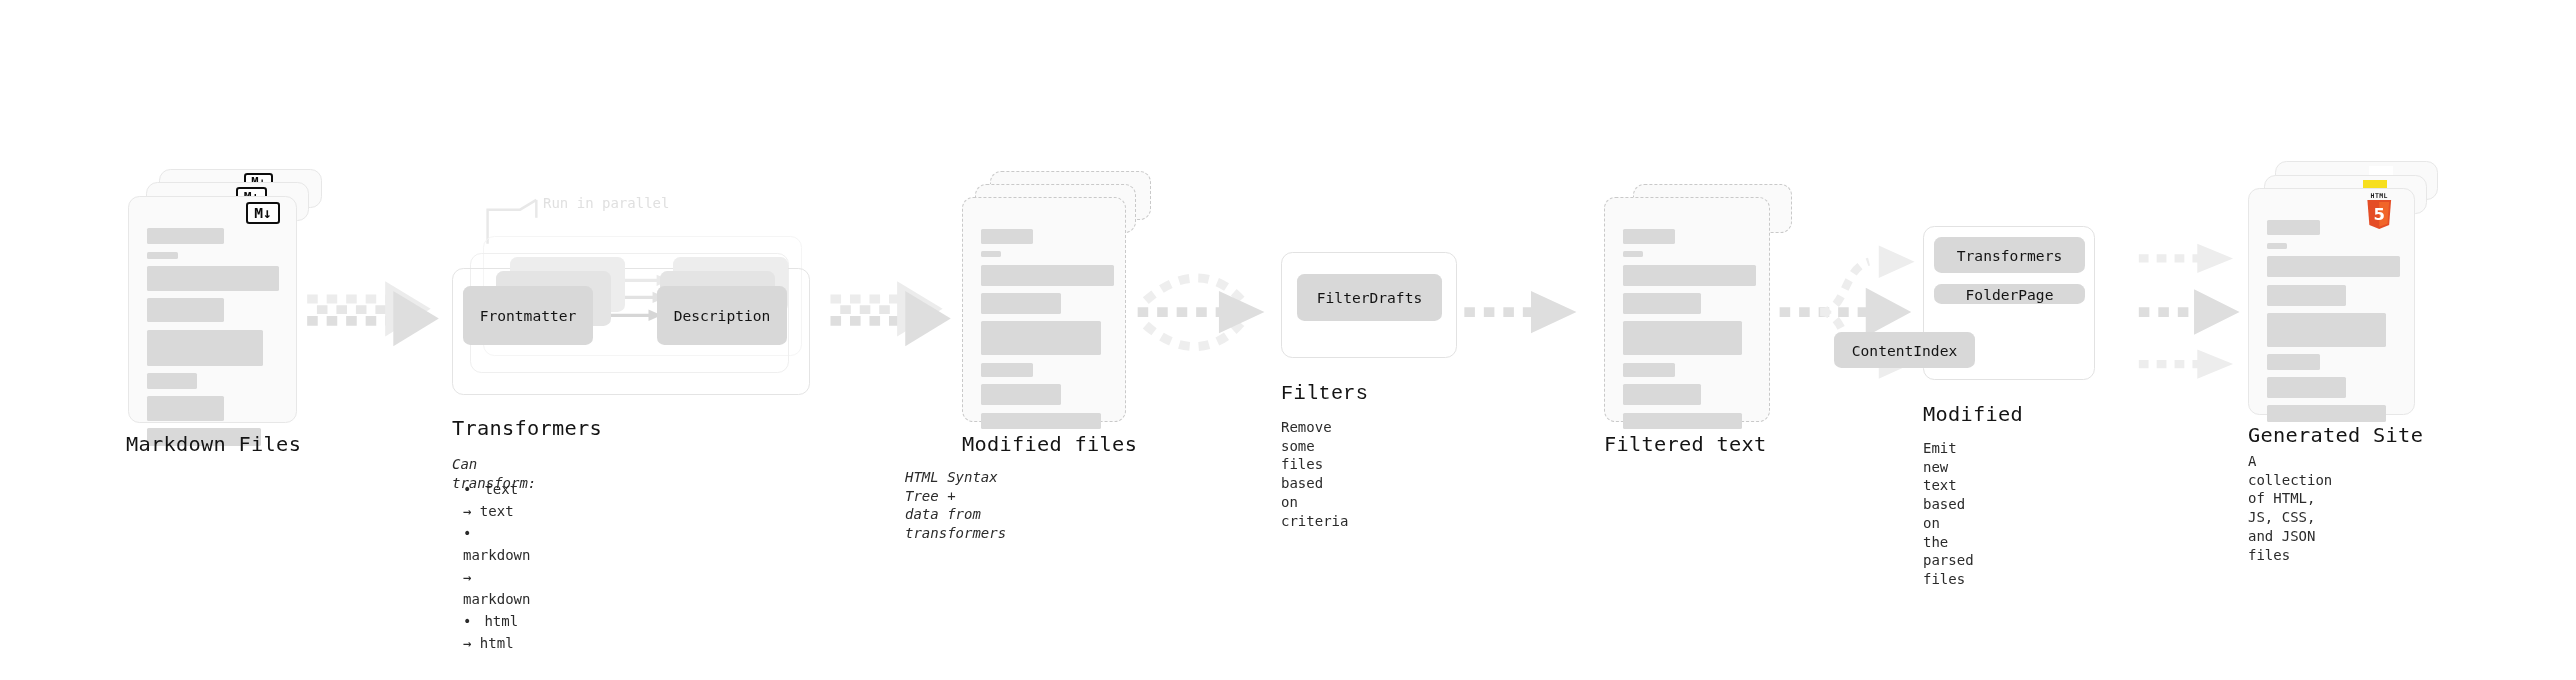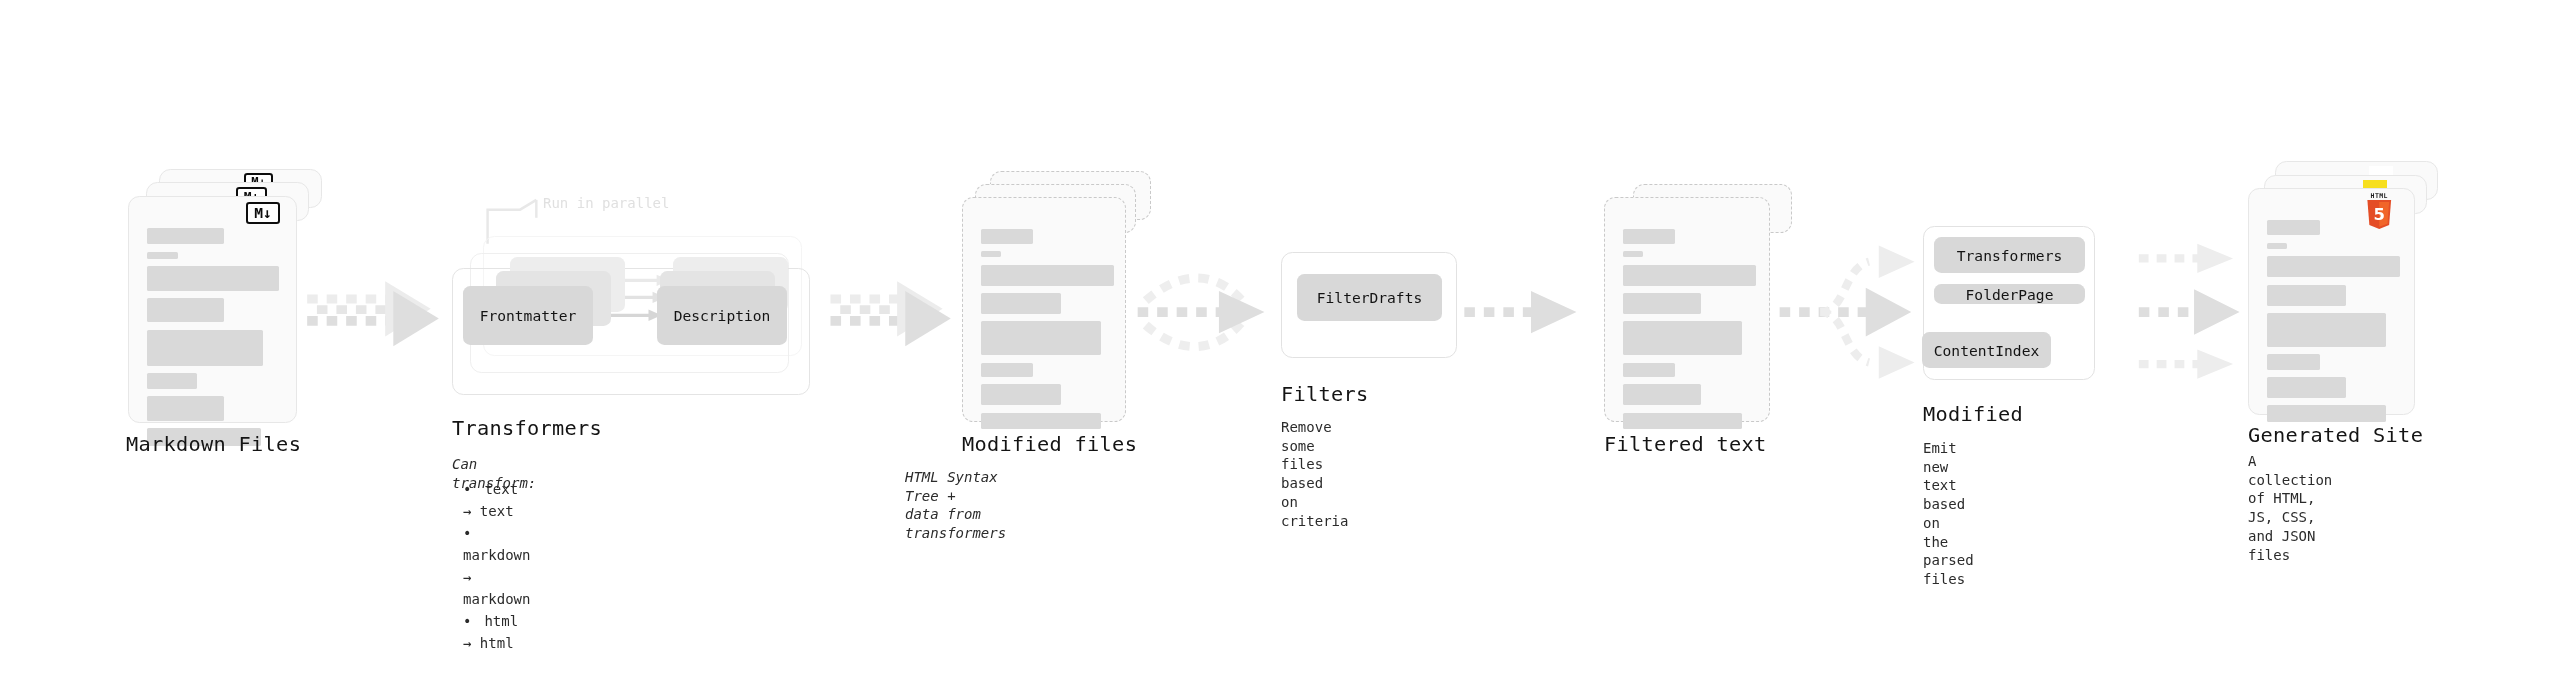--- a/index.html
+++ b/index.html
@@ -291,21 +291,21 @@
     <div class="subtitle" style="left:905px; top:468px;font-style:italic;">HTML Syntax Tree +
 data from transformers</div>
   </div>
 
   <div class="node">
     <div class="group-box solid" style="left:1281px; top:252px; width:176px; height:106px;"></div>
     <div class="chip" style="left:1297px; top:274px; width:145px; height:47px;">
       <span>FilterDrafts</span>
     </div>
 
-    <div class="title" style="left:1281px; top:382px;">Filters</div>
+    <div class="title" style="left:1281px; top:382px;font-family:Liberation Mono, monospace;">Filters</div>
     <div class="subtitle" style="left:1281px; top:418px;">Remove some files based
 on criteria</div>
   </div>
 
   <div class="node">
     <div class="sheet dashed" style="left:1633px; top:184px; width:159px; height:49px;"></div>
     <div class="sheet dashed" style="left:1604px; top:197px; width:166px; height:225px;">
       <div class="sheet-body">
         <div class="bar" style="width:52px;height:14.6px;"></div>
         <div class="bar" style="width:19.5px;height:6.5px;"></div>
@@ -323,21 +323,21 @@
 
   <div class="node">
     <div class="group-box solid" style="left:1923px; top:226px; width:172px; height:154px;"></div>
 
     <div class="chip" style="left:1934px; top:237px; width:151px; height:36px;">
       <span>Transformers</span>
     </div>
     <div class="chip" style="left:1934px; top:284px; width:151px; height:20px;">
       <span>FolderPage</span>
     </div>
-    <div class="chip" style="left:1922px; top:332px; width:129px; height:36px;">
+    <div class="chip" style="left:1834px; top:332px; width:141px; height:36px;">
       <span>ContentIndex</span>
     </div>
 
     <div class="title" style="left:1923px; top:402px;">Modified</div>
     <div class="subtitle" style="left:1923px; top:439px;">Emit new text based on
 the parsed files</div>
   </div>
 
   <div class="node">
 

